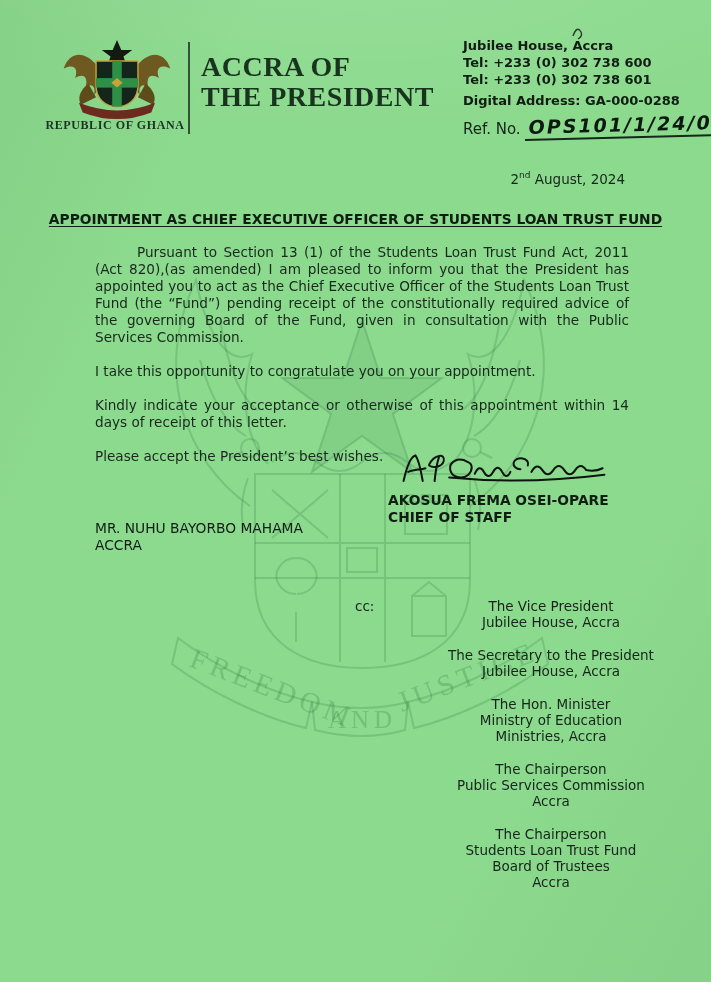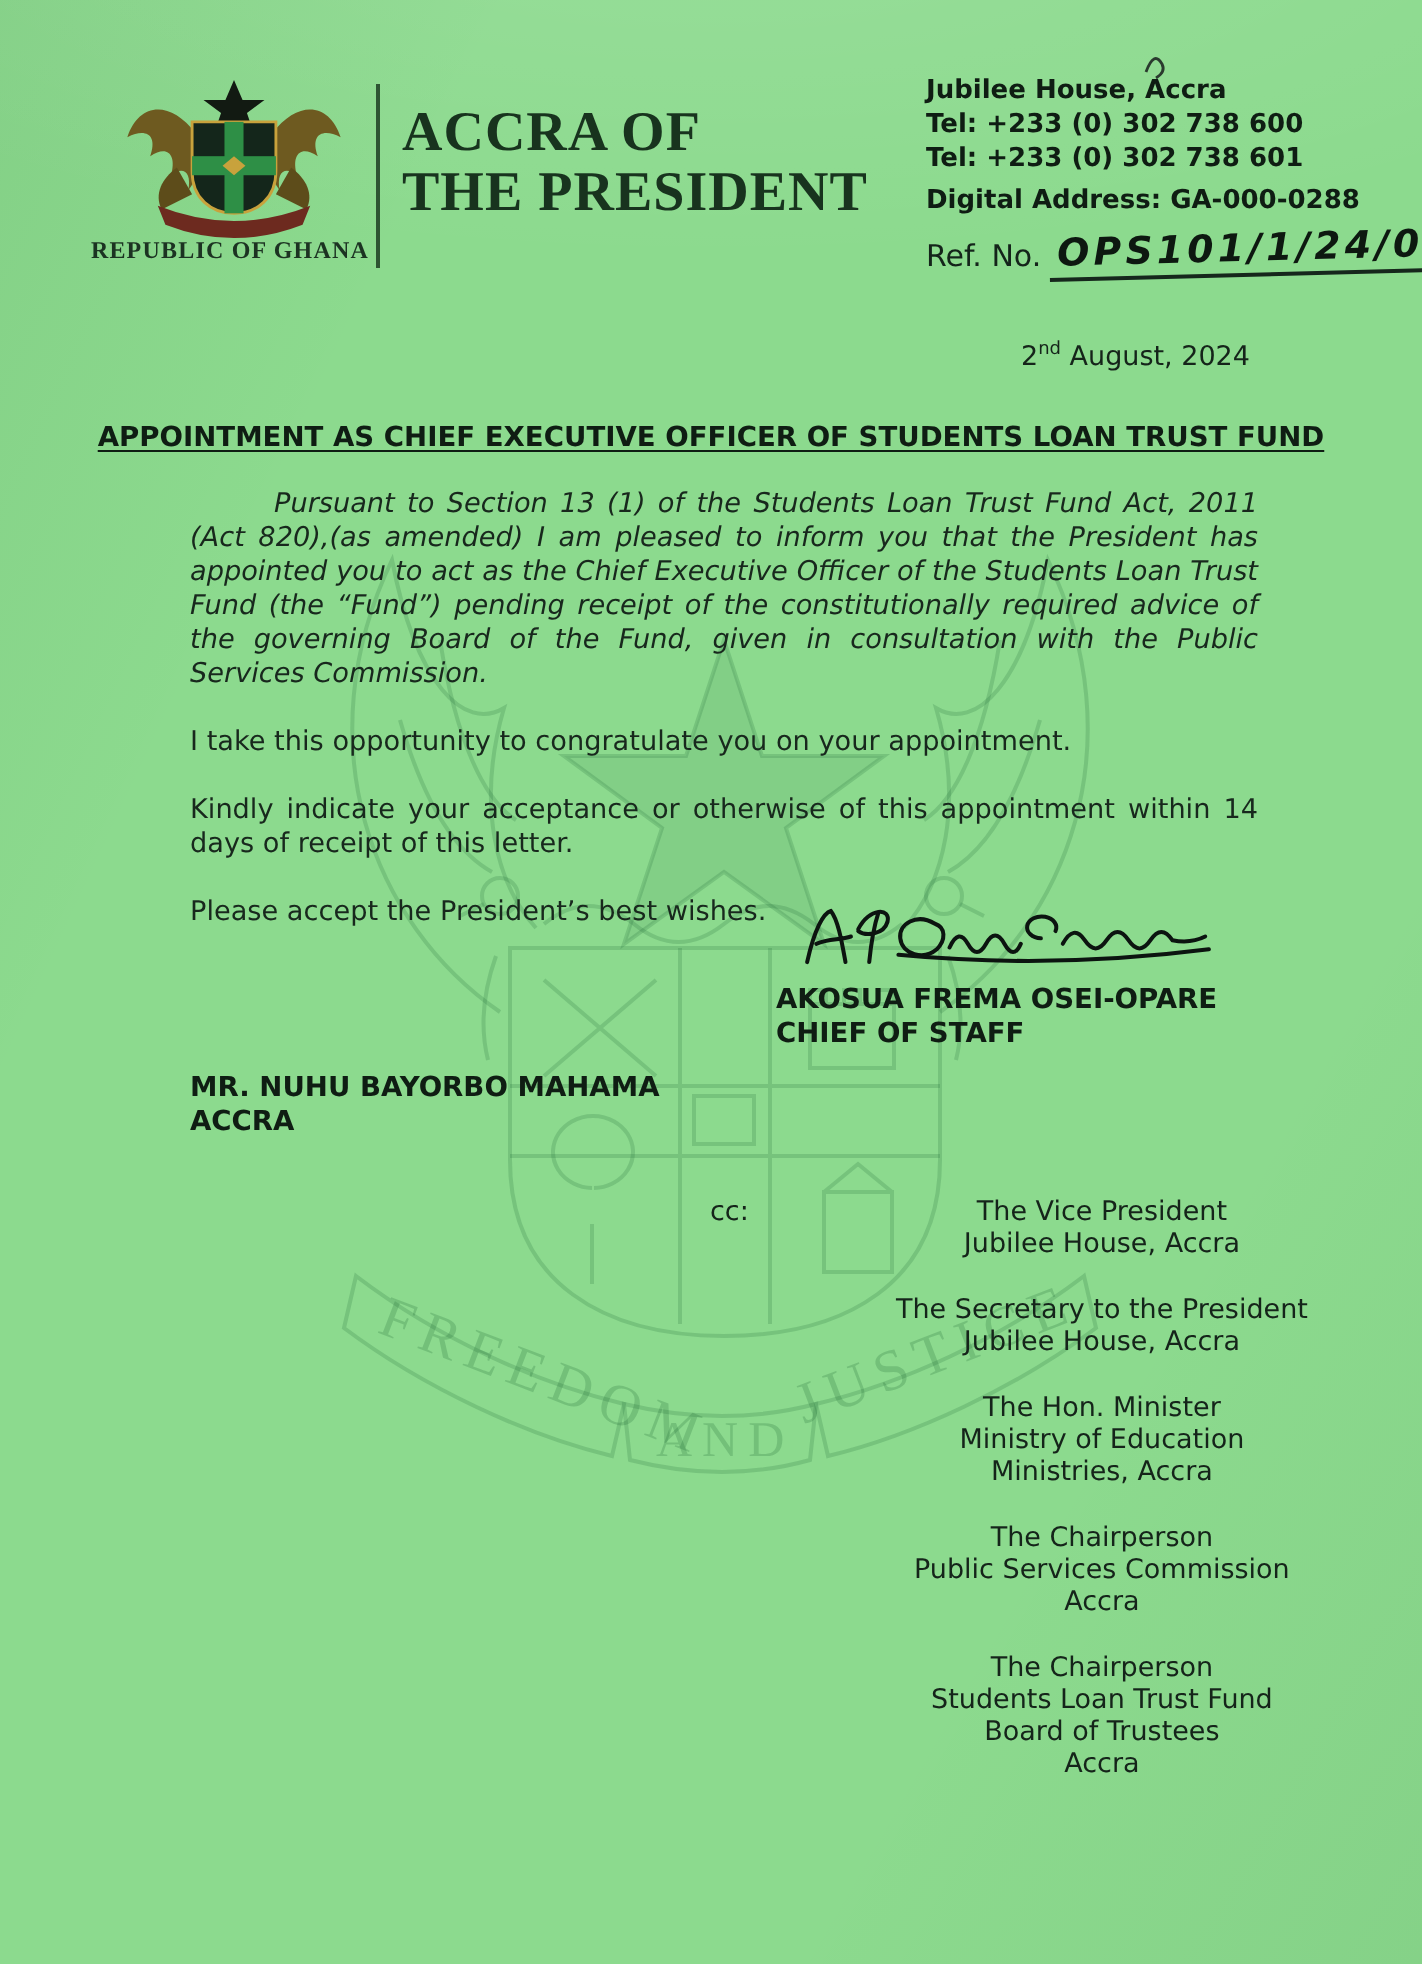--- a/index.html
+++ b/index.html
@@ -46,25 +46,25 @@
   
   .date { position:absolute; left:0; right:86px; top:170px; text-align:right; font-size:13.5px; color:#15241a; }
   .date sup { font-size:9px; }
   .subject {
     position:absolute; left:0; top:211px; width:711px; text-align:center;
     font-weight:bold; font-size:13.8px; color:#0f1d13;
     text-decoration:underline; text-underline-offset:2px;
   }
   .letter-body { position:absolute; left:95px; right:82px; top:244px; font-size:13.6px; line-height:17px; color:#18281d; }
   .letter-body p { margin:0 0 17px; text-align:justify; }
-  .letter-body p.first { text-indent:42px;font-style:italic; }
+  .letter-body p.first { text-indent:42px; }
   .signature-block { position:absolute; left:388px; top:450px; }
   .signature-svg { width:232px; height:42px; display:block; }
   .sig-name, .sig-title { font-weight:bold; font-size:13.8px; color:#0f1d13; line-height:1.25; }
-  .addressee { position:absolute; left:95px; top:536px; font-weight:bold; font-size:13.8px; line-height:1.25; color:#0f1d13; }
+  .addressee { position:absolute; left:95px; top:520px; font-weight:normal; font-size:13.8px; line-height:1.25; color:#0f1d13; }
   
   .cc-block { position:absolute; left:355px; top:598px; display:flex; font-size:13.5px; color:#15241a;gap:47px; }
   .cc-label { width:46px; }
   .cc-entry { margin-bottom:17px; line-height:16px; }
   .cc-entry div { line-height:16px;text-align:center; }
 </style>
 </head>
 <body>
 
 <div class="page">

